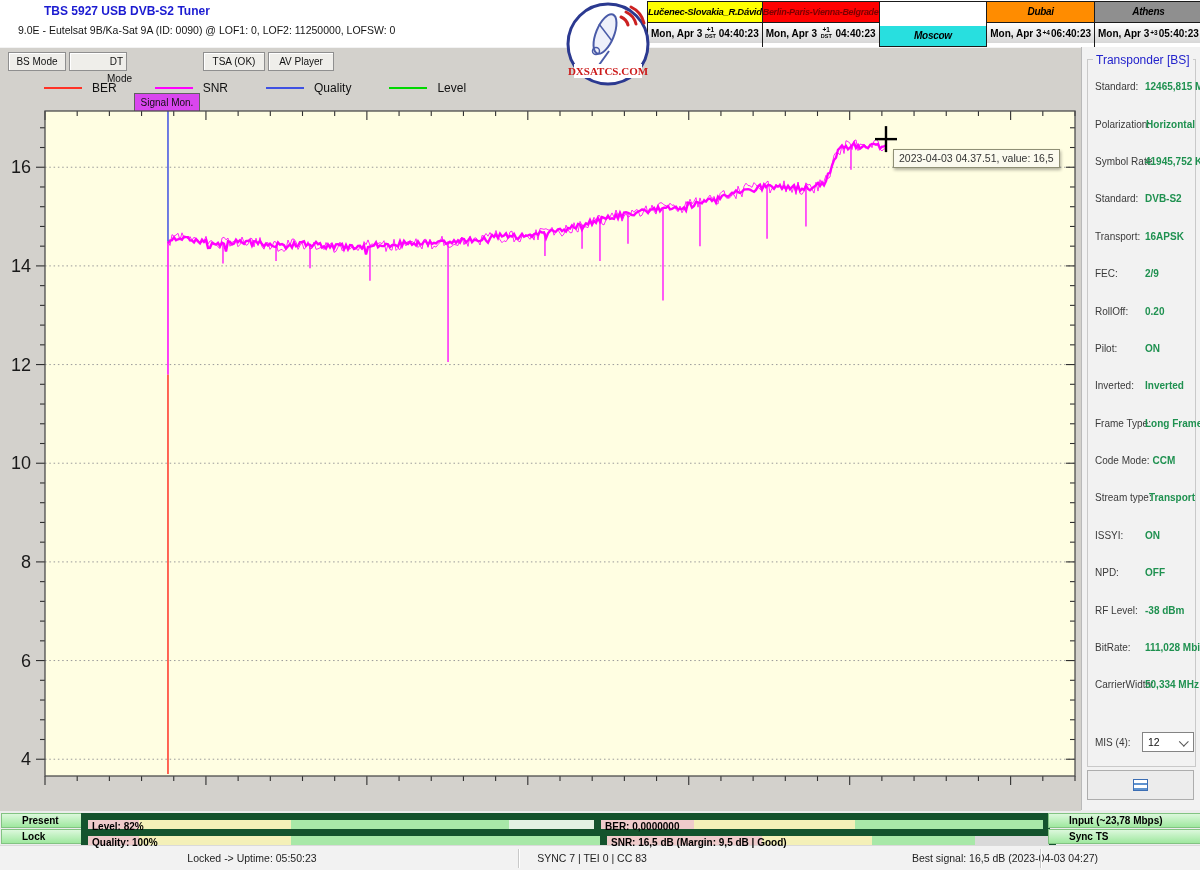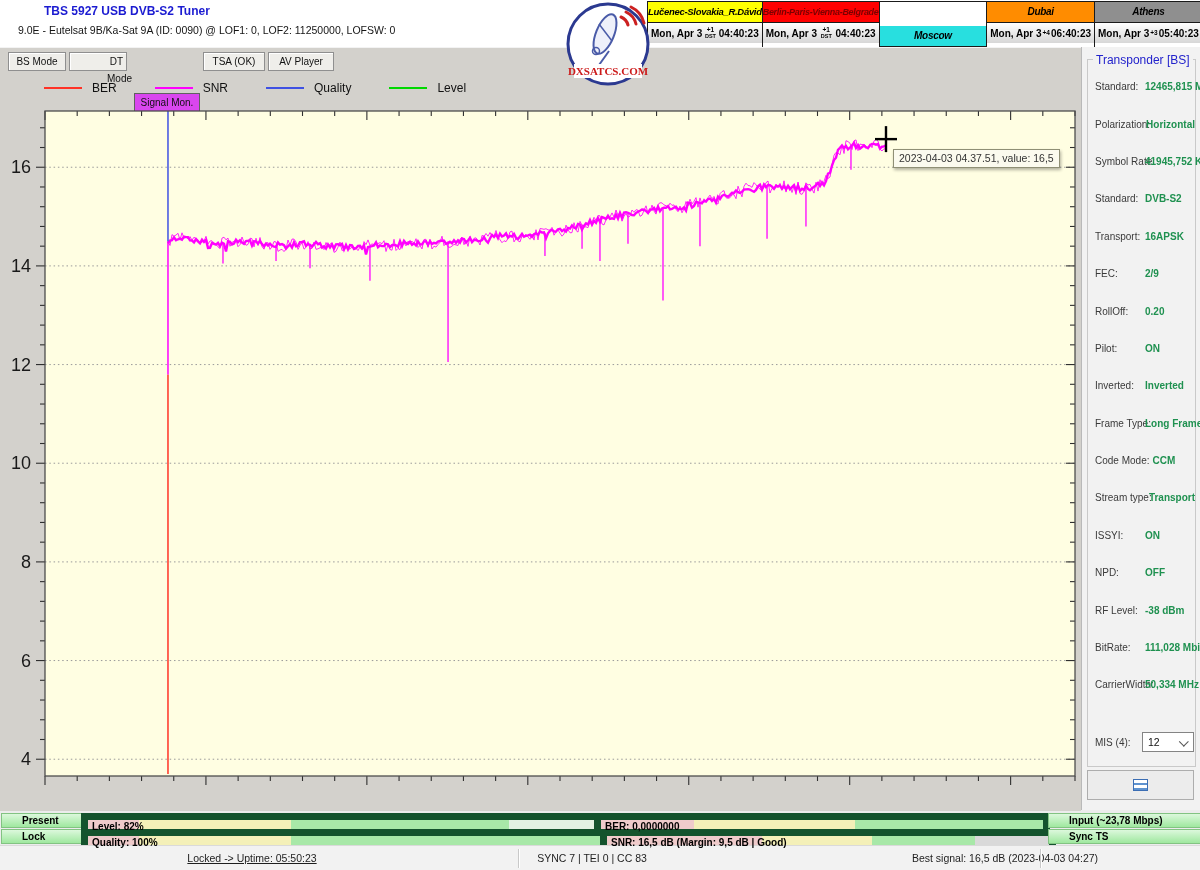--- a/index.html
+++ b/index.html
@@ -496,18 +496,18 @@
 <div class="bar" style="left:600px;top:829px;width:442px;">
   <div class="bar-text">SNR: 16,5 dB (Margin: 9,5 dB | Good)</div>
 <span class="seg" style="left: 0%; width: 35%; background: rgb(239, 203, 203);"></span>
     <span class="seg" style="left: 35%; width: 25%; background: rgb(244, 240, 184);"></span>
     <span class="seg" style="left: 60%; width: 23.3%; background: rgb(168, 232, 168);"></span>
     <span class="seg" style="left: 83.3%; width: 16.7%; background: rgb(217, 217, 217);"></span>
   </div>
 <div class="gbox" style="left:1048px;top:829px;width:140px;">Sync TS</div>
 
 <div id="statusbar">
-  <span class="sb-text" style="left:252px;text-decoration:underline;">Locked -&gt; Uptime: 05:50:23</span>
+  <span class="sb-text" style="left:252px;">Locked -&gt; Uptime: 05:50:23</span>
   <span class="sb-text" style="left:592px;">SYNC 7 | TEI 0 | CC 83</span>
   <span class="sb-text" style="left:1005px;">Best signal: 16,5 dB (2023-04-03 04:27)</span>
   <span class="sb-div" style="left:518px;"></span>
   <span class="sb-div" style="left:1040px;"></span>
 </div>
 
 </body></html>

